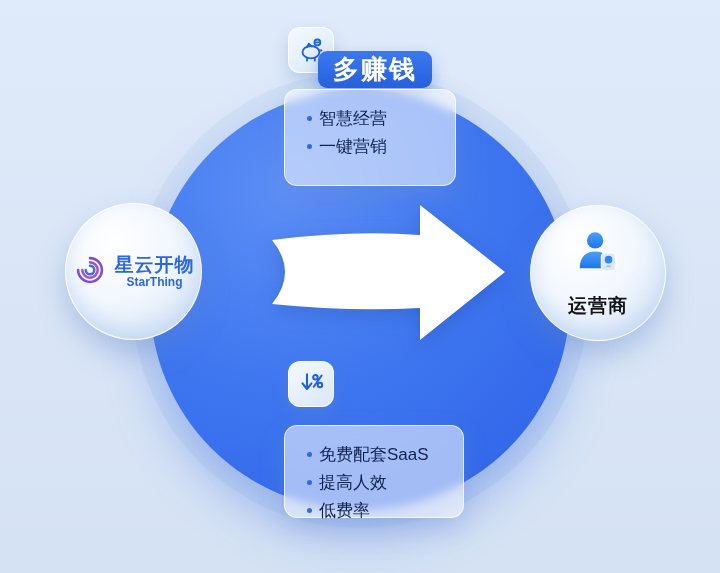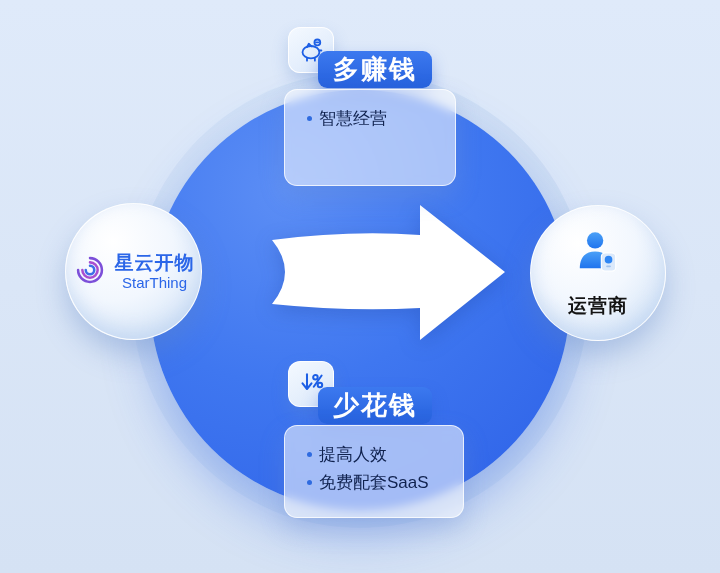--- a/index.html
+++ b/index.html
@@ -29,21 +29,21 @@
     background:radial-gradient(circle at 35% 28%, #ffffff 0%, #f2f7fe 45%, #dce9f9 75%, #cfdff4 100%);
     border:1px solid rgba(255,255,255,0.85);
     box-shadow:0 14px 28px rgba(96,134,196,0.38), inset 0 -8px 18px rgba(170,197,235,0.45);
     display:flex;flex-direction:column;align-items:center;justify-content:center;
   }
   .sphere.brand{left:65px;top:203px;width:135px;height:135px;}
   .sphere.operator{left:530px;top:205px;width:134px;height:134px;gap:12px;}
   .brand-row{display:flex;align-items:center;gap:8px;}
   .brand-text{display:flex;flex-direction:column;align-items:center;line-height:1.15;}
   .brand-cn{font-size:19px;font-weight:bold;color:#2b66e8;letter-spacing:1px;}
-  .brand-en{font-size:15px;font-weight:400;color:#2b66e8;}
+  .brand-en{font-size:12px;font-weight:700;color:#2b66e8;}
   .operator-label{font-size:19px;font-weight:bold;color:#141414;margin-top:3px;letter-spacing:1px;}
   
   .icon-tile{
     position:absolute;width:44px;height:44px;border-radius:12px;
     background:linear-gradient(145deg,#f4f9ff 0%,#d9e7fa 100%);
     border:1px solid rgba(255,255,255,0.95);
     box-shadow:0 8px 16px rgba(100,140,205,0.30);
     display:flex;align-items:center;justify-content:center;
   }
   .icon-tile.top{left:288px;top:27px;}
@@ -127,36 +127,43 @@
       <circle cx="17.2" cy="4.8" r="2.6"></circle>
       <path d="M16,4.8 h2.4"></path>
     </svg>
   </div>
   <div class="title-badge top">多赚钱</div>
   <div class="benefit-card top">
     <div class="card-item">
       <span class="dot"></span>
       <span class="item-text">智慧经营</span>
     </div>
+    <div class="card-item">
+      <span class="dot"></span>
+      <span class="item-text">一键营销</span>
+    </div>
   </div>
 
   <div class="icon-tile bottom">
     <svg width="27" height="27" viewBox="0 0 24 24" fill="none" stroke="#1d5fe5" stroke-width="1.8" stroke-linecap="round" stroke-linejoin="round">
       <path d="M8,3 V15"></path>
       <path d="M4,11 L8,16 L12,11"></path>
       <path d="M14,14 L21,4"></path>
       <circle cx="15.5" cy="5.5" r="2"></circle>
       <circle cx="19.5" cy="12.5" r="2"></circle>
     </svg>
   </div>
-  <div class="title-badge bottom">少花钱</div>
   <div class="benefit-card bottom">
+    <div class="card-item">
+      <span class="dot"></span>
+      <span class="item-text">免费配套SaaS</span>
+    </div>
     <div class="card-item">
       <span class="dot"></span>
       <span class="item-text">提高人效</span>
     </div>
     <div class="card-item">
       <span class="dot"></span>
-      <span class="item-text">免费配套SaaS</span>
+      <span class="item-text">低费率</span>
     </div>
   </div>
 
 </div>
 
 </body></html>

